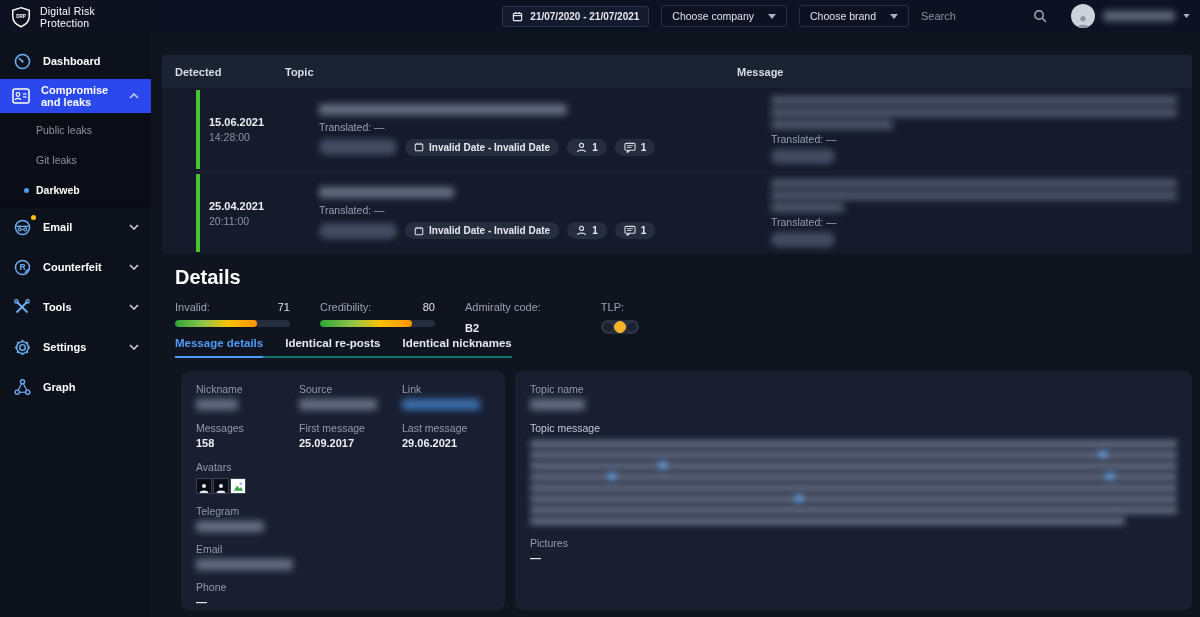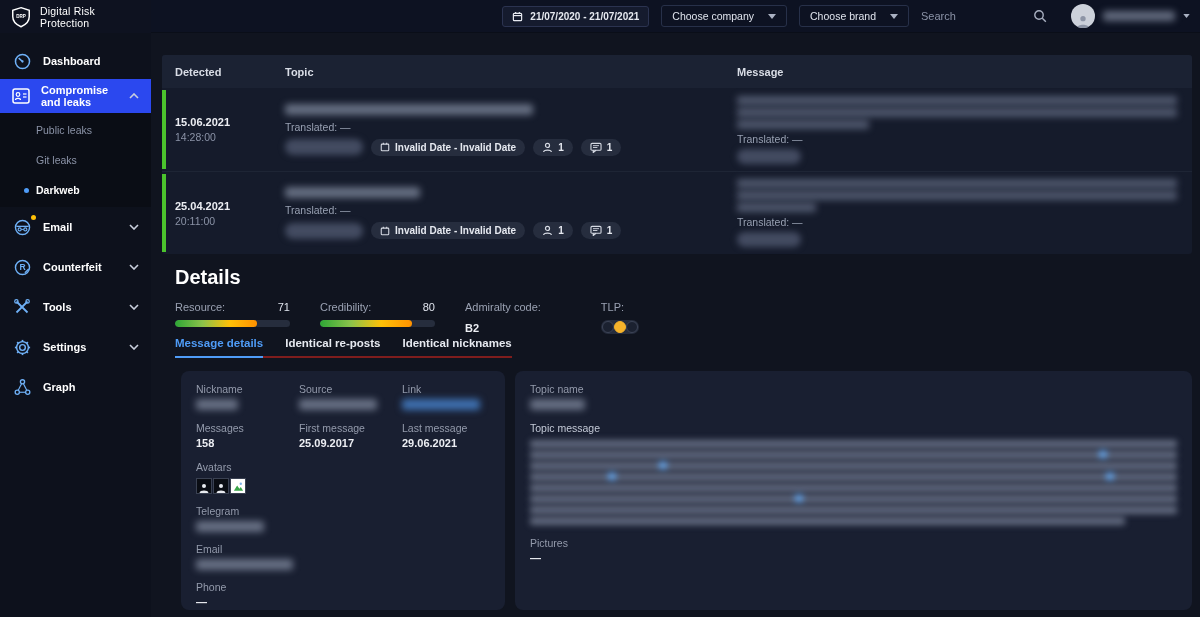--- a/index.html
+++ b/index.html
@@ -41,21 +41,21 @@
   .searchwrap input { background:transparent; border:none; outline:none; color:#dfe3ec; font-size:11px; width:104px; font-family:"Liberation Sans",sans-serif; }
   .searchwrap input::placeholder { color:#8b93a7; }
   .userwrap { display:flex; align-items:center; gap:8px; padding-left:6px; cursor:pointer; }
   .avatar-circle { width:24px; height:24px; border-radius:50%; background:#ccd1da; display:flex; align-items:flex-end; justify-content:center; overflow:hidden; }
   .username-blur { width:72px; height:10px; }
   .user-caret { color:#aab1c2; }
 
   
   .table { position:absolute; left:162px; top:55px; width:1030px; background:#151b2b; border-radius:3px; }
   .thead { display:grid; grid-template-columns:110px 452px 1fr; padding:0 13px; height:33px; align-items:center; background:#1b2233; font-size:11px; font-weight:bold; color:#d9dde6; border-radius:3px 3px 0 0; }
-  .trow { display:grid; grid-template-columns:110px 452px 1fr; padding:0 13px; height:83px; position:relative; cursor:pointer; }
+  .trow { display:grid; grid-template-columns:110px 452px 1fr; padding:0 13px; height:83px; position:relative; cursor:pointer;margin-left:34px; }
   .trow + .trow { border-top:1px solid #1e2535; }
   .trow::before { content:""; position:absolute; left:0; top:2px; bottom:2px; width:4px; background:#4bc42d; }
   .cell-detected { display:flex; flex-direction:column; justify-content:center; gap:3px; }
   .row-date { font-size:11px; font-weight:bold; color:#eceef3; }
   .row-time { font-size:10.5px; color:#8b93a7; }
   .cell-topic { display:flex; flex-direction:column; justify-content:center; align-items:flex-start; gap:6px; }
   .topic-title-blur { height:11px; }
   .w248 { width:248px; } .w135 { width:135px; }
   .translated { font-size:10.5px; color:#98a0b2; }
   .badges { display:flex; align-items:center; gap:8px; }
@@ -78,21 +78,21 @@
   .meter-track { margin-top:7px; height:7px; border-radius:4px; background:#262d3d; overflow:hidden; }
   .meter-fill { height:100%; border-radius:4px; background:linear-gradient(90deg,#2ea636,#8bc34a,#ffc107,#ff9100); }
   .admiralty { margin-right:60px; }
   .plain-label { font-size:11px; color:#9aa1b2; }
   .admiralty-val { margin-top:9px; font-size:11px; font-weight:bold; color:#eceef3; }
   .tlp-toggle { margin-top:7px; width:38px; height:14px; border-radius:7px; background:#262d3d; display:flex; align-items:center; justify-content:space-between; padding:0 1px; cursor:pointer; }
   .tlp-dot { width:12px; height:12px; border-radius:50%; background:#1b2130; border:1px solid #3c4356; }
   .tlp-dot.on { background:#f6b32b; border-color:#f6b32b; }
 
   
-  .tabs { position:absolute; left:175px; top:337px; display:flex; gap:22px; border-bottom:2px solid #7f1d1d; width:fit-content; }
+  .tabs { position:absolute; left:175px; top:337px; display:flex; gap:22px; border-bottom:2px solid #0f766e; width:fit-content; }
   .tab { padding-bottom:7px; font-size:11.5px; font-weight:bold; color:#e6e9f0; cursor:pointer; }
   .tab.active { color:#4f9cf7; border-bottom:2px solid #4f9cf7; margin-bottom:-2px; }
 
   
   .panels { position:absolute; left:181px; top:371px; width:1011px; height:239px; display:flex; gap:10px; }
   .panel { background:#191f31; border-radius:8px; padding:12px 15px; overflow:hidden; }
   .panel-left { width:324px; }
   .panel-right { flex:1; }
   .lbl { font-size:10.5px; color:#949bac; }
   .val { font-size:11px; font-weight:bold; color:#eceef3; margin-top:3px; }
@@ -433,21 +433,21 @@
       <span class="blur darkpill msg-pill-blur"></span>
     </div>
   </div>
 </section>
 
 <section class="details">
   <h2>Details</h2>
   <div class="metrics">
     <div class="meter">
       <div class="meter-top">
-        <span class="meter-label">Resource:</span>
+        <span class="meter-label">Invalid:</span>
         <span class="meter-value">71</span>
       </div>
       <div class="meter-track">
         <div class="meter-fill" style="width: 71%;"></div>
       </div>
     </div>
     <div class="meter">
       <div class="meter-top">
         <span class="meter-label">Credibility:</span>
         <span class="meter-value">80</span>

